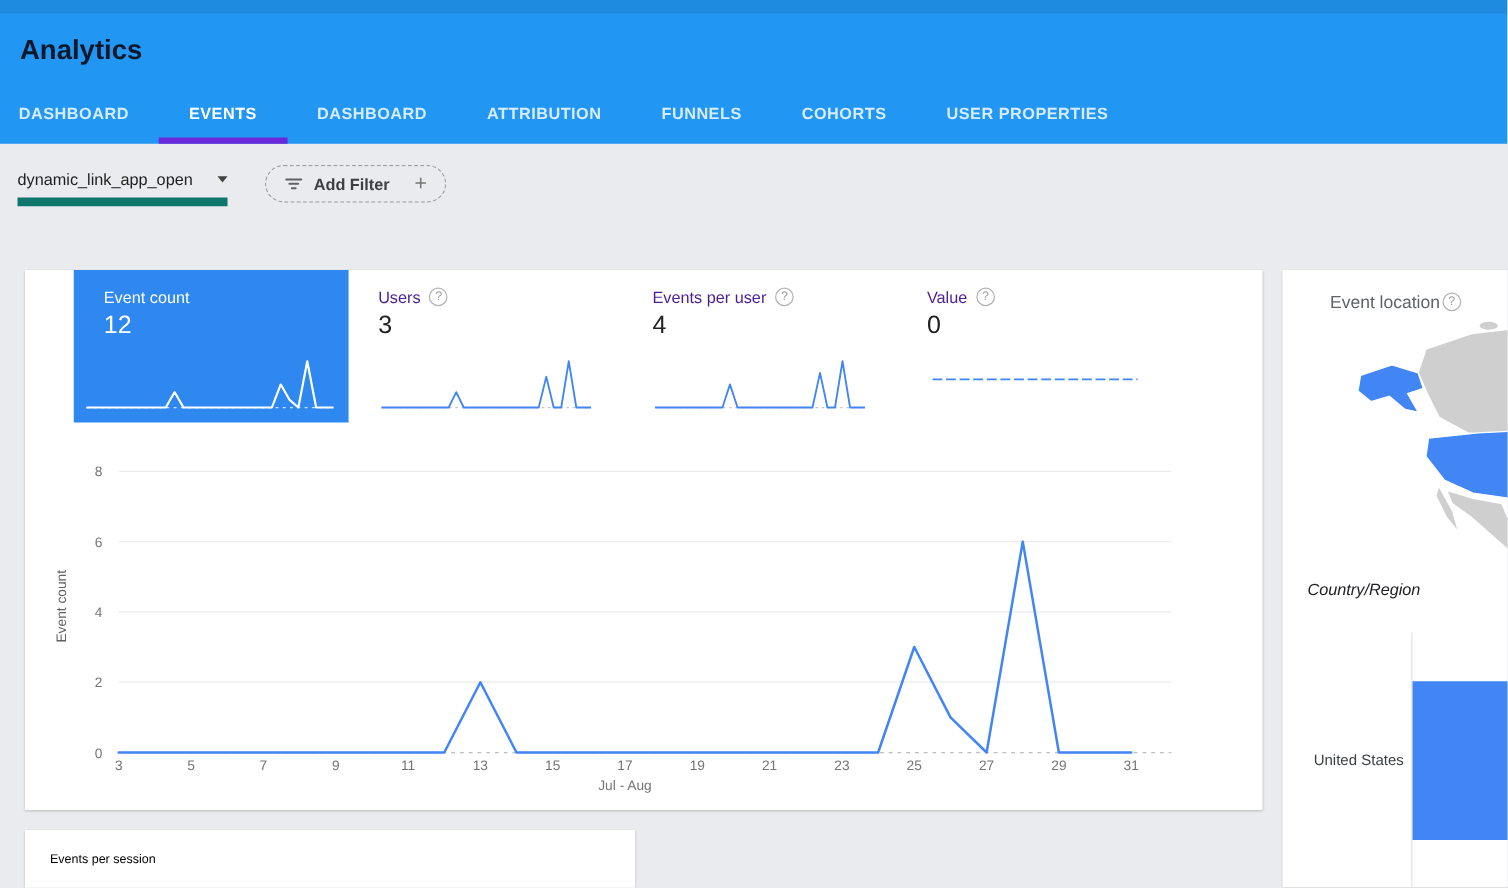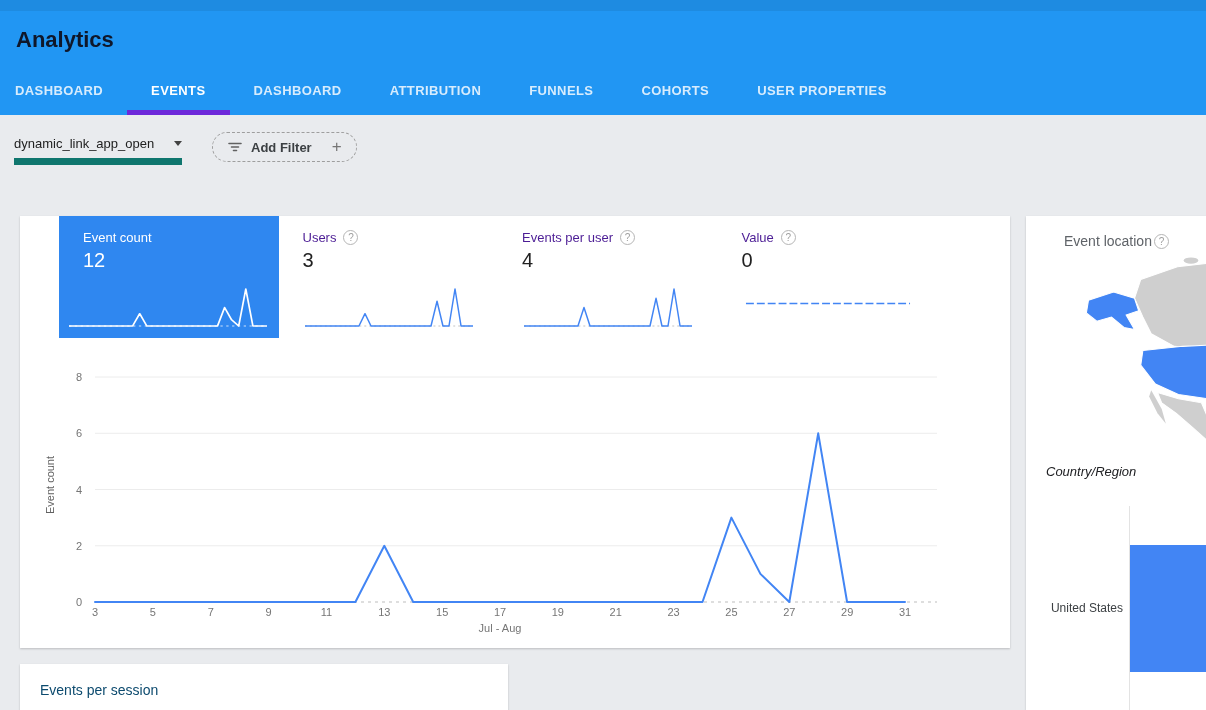--- a/index.html
+++ b/index.html
@@ -54,21 +54,21 @@
 
   
   .loc-title { position:absolute; left:20px; top:17px; font-size:14px; color:#5f6368; display:flex; align-items:flex-end; gap:2px;margin-left:18px; }
   .map { position:absolute; left:52px; top:40px; width:272px; height:210px; }
   .dim-label { position:absolute; left:20px; top:248px; font-size:13px; color:#202124;font-style:italic; }
   .axis-v { position:absolute; left:103px; top:290px; width:1px; height:204px; background:#e3e3e3; }
   .country-label { position:absolute; left:0; top:385px; width:97px; text-align:right; font-size:12px; color:#3c4043; }
   .bar { position:absolute; left:104px; top:329px; width:210px; height:127px; background:#4285F4; }
 
   
-  .sess-title { position:absolute; left:20px; top:18px; font-size:14px; color:#0c4a6e; }
+  .sess-title { position:absolute; left:20px; top:18px; font-size:10px; color:#000000; }
 </style>
 </head>
 <body>
 
 <div class="screen">
 
   <header class="header">
     <div class="top-strip"></div>
     <div class="app-title">Analytics</div>
     <nav class="tabs">

